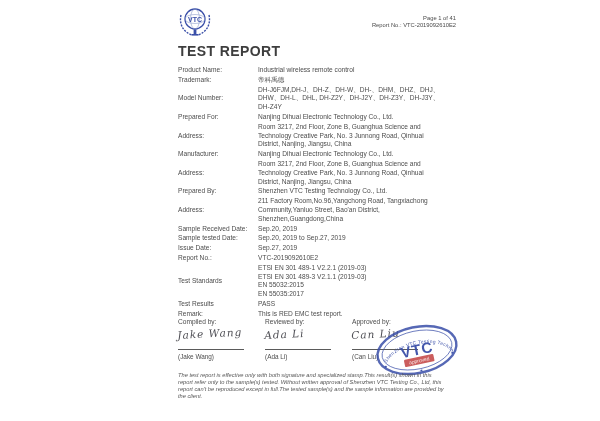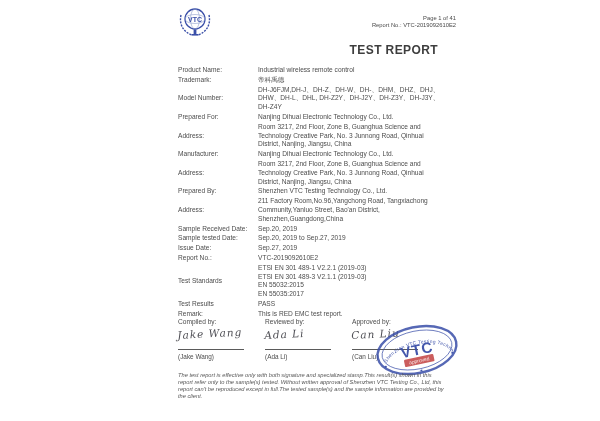--- a/index.html
+++ b/index.html
@@ -6,21 +6,21 @@
   .page {
     position:relative; width:600px; height:421px; background:#ffffff;
     font-family:"Liberation Sans", sans-serif; color:#4c4c4c; overflow:hidden;
   }
   .header-right {
     position:absolute; top:15px; right:144px; text-align:right;
     font-size:5.8px; line-height:7.2px; color:#4a4a4a;
   }
   .doc-title {
     position:absolute; top:43px; left:178px; width:260px; margin:0;
-    text-align:right; font-size:12px; font-weight:bold; color:#3e3e3e;
+    text-align:left; font-size:14px; font-weight:bold; color:#3e3e3e;
     letter-spacing:0.4px;
   }
   .fields { position:absolute; left:178px; top:66px; width:262px; }
   .field-row { display:flex; align-items:center; margin-bottom:1px; }
   .field-label { flex:0 0 80px; font-size:6.6px; line-height:8.8px; }
   .field-value { flex:1; font-size:6.6px; line-height:8.8px; }
   .preline { white-space:pre-line; }
 
   .sig-section { position:absolute; left:178px; top:318px; width:275px; display:flex; }
   .sig-block { width:87px; flex:0 0 87px; }

